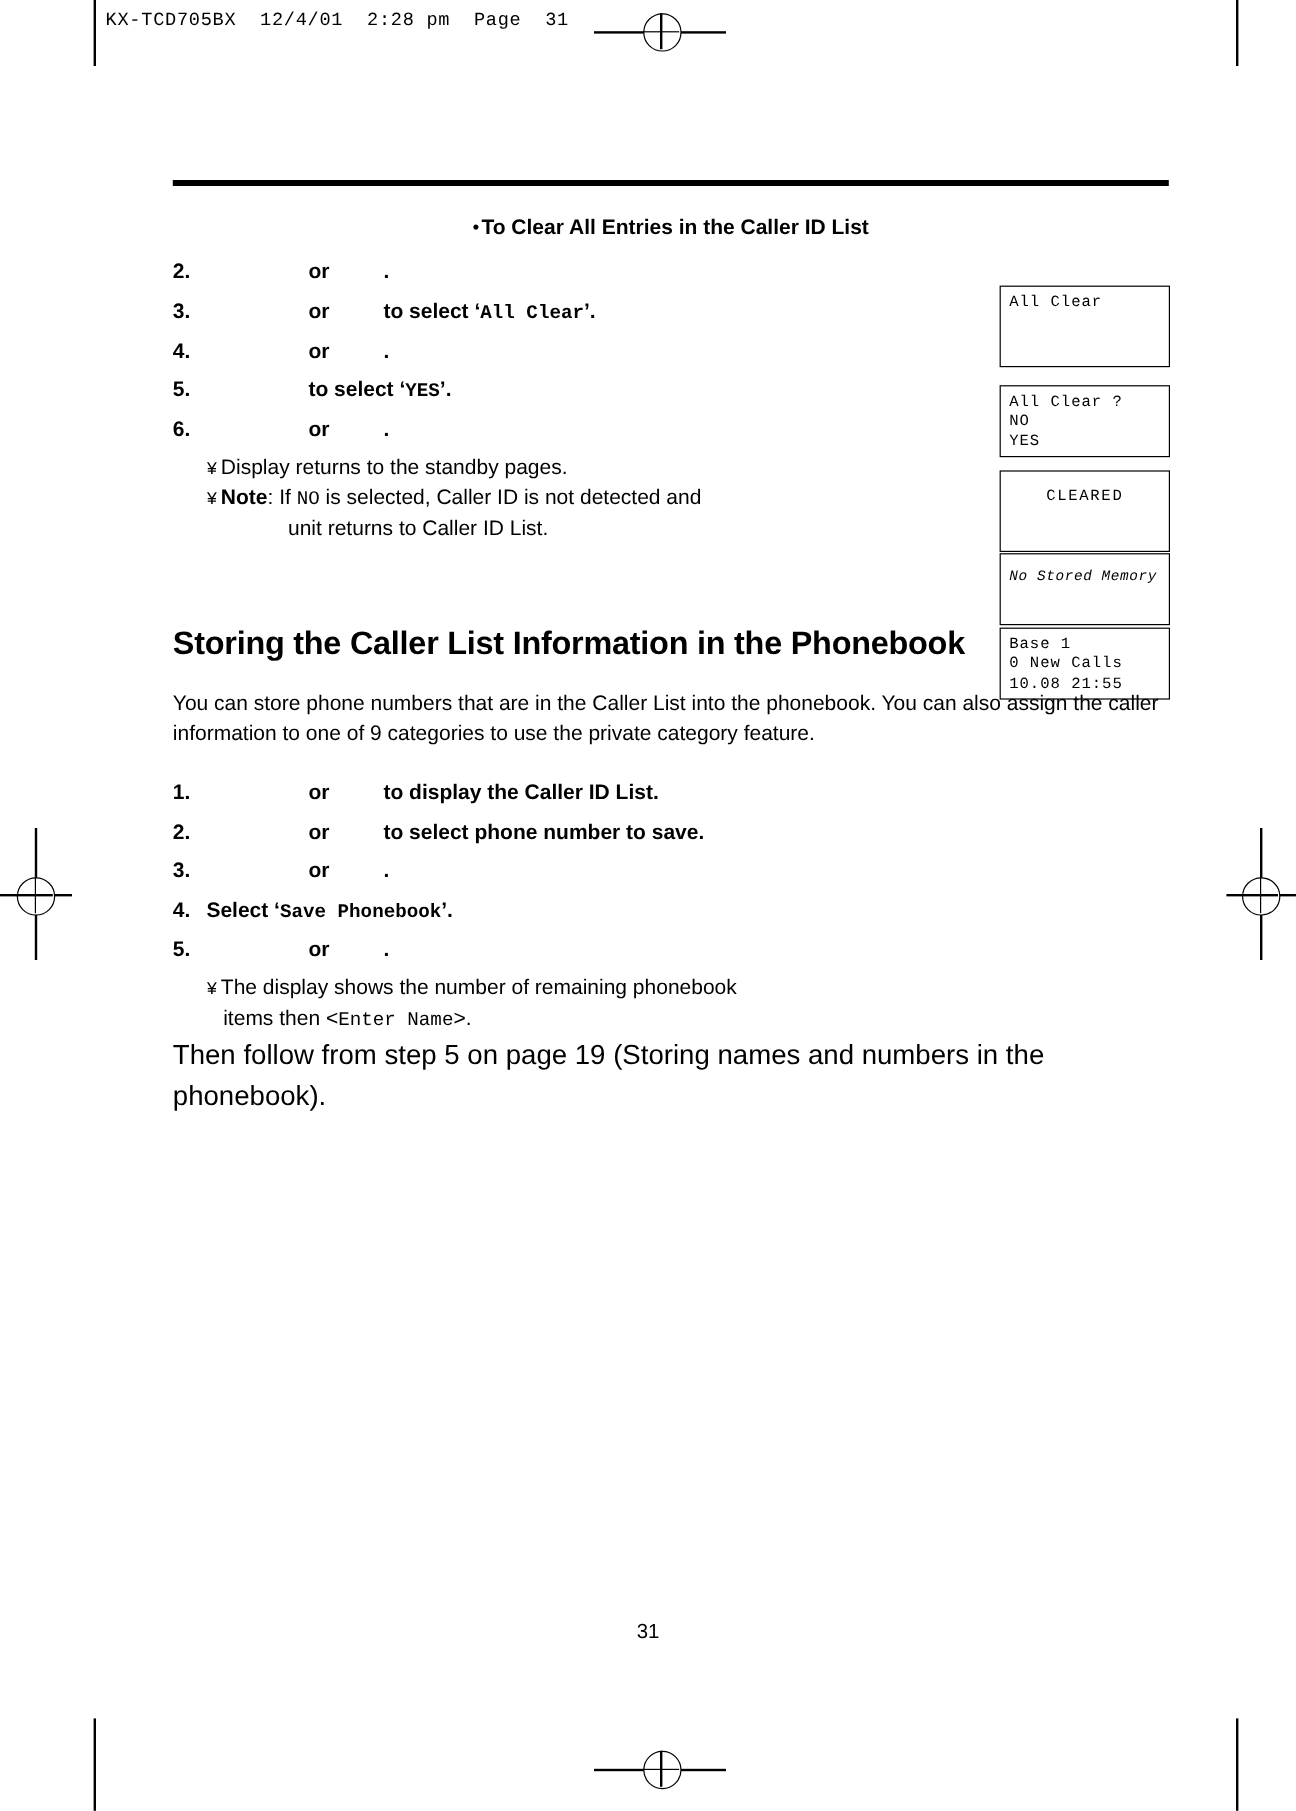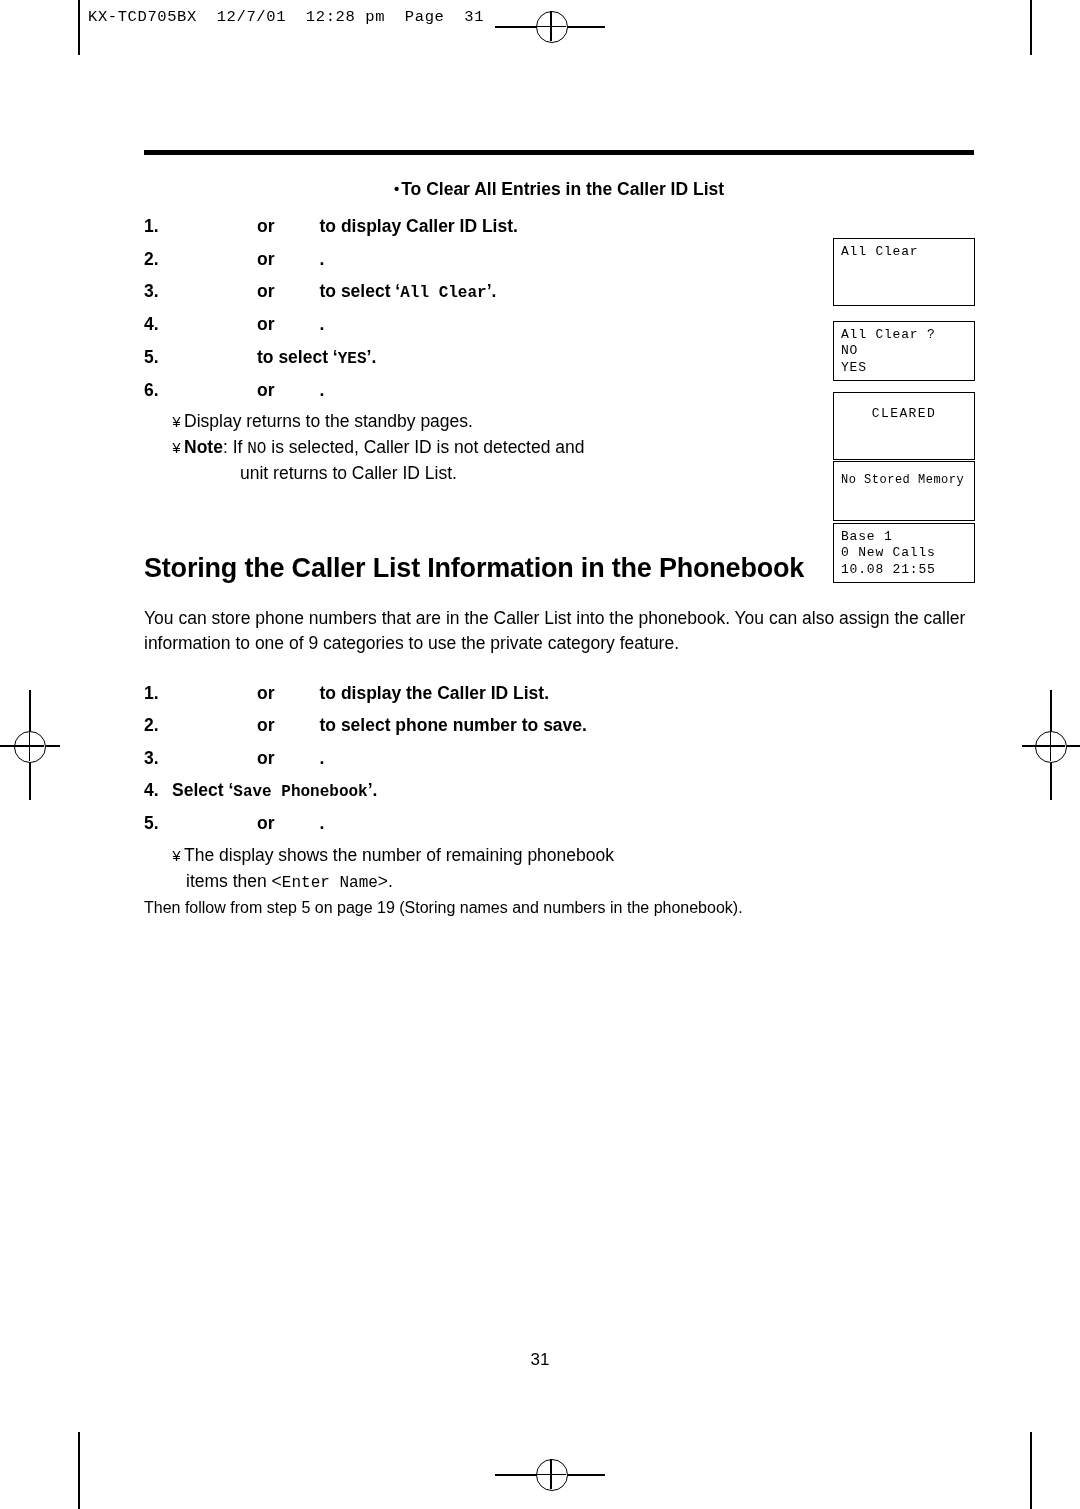--- a/index.html
+++ b/index.html
@@ -138,21 +138,21 @@
     text-align: left;
     margin: 68px 0 22px 0;
     letter-spacing: -0.2px;
   }
   .para {
     font-size: 17.5px;
     line-height: 1.45;
     margin-bottom: 28px;
   }
   .closing {
-    font-size: 16px;
+    font-size: 23px;
     line-height: 1.45;
   }
   .bold-step {
     font-size: 17.5px;
     font-weight: bold;
     margin-bottom: 15px;
     white-space: nowrap;
   }
 
   .page-number {
@@ -185,49 +185,46 @@
 
 <div class="crop-line" style="left:536px; top:25.5px; width:30px; height:1.5px;"></div>
 <div class="crop-line" style="left:550px; top:11px; width:1.5px; height:30px;"></div>
 <div class="crop-line" style="left:536px; top:1473.5px; width:30px; height:1.5px;"></div>
 <div class="crop-line" style="left:550px; top:1459px; width:1.5px; height:30px;"></div>
 <div class="crop-line" style="left:14px; top:745px; width:30px; height:1.5px;"></div>
 <div class="crop-line" style="left:28.5px; top:731px; width:1.5px; height:30px;"></div>
 <div class="crop-line" style="left:1035px; top:745px; width:30px; height:1.5px;"></div>
 <div class="crop-line" style="left:1049.5px; top:731px; width:1.5px; height:30px;"></div>
 
-<div class="header-text">KX-TCD705BX  12/7/01  12:28 pm  Page  31</div>
+<div class="header-text">KX-TCD705BX  12/4/01  2:28 pm  Page  31</div>
 
 <div class="lcd" style="left:833px; top:238px; width:142px; height:68px;"><span>All Clear</span></div>
 
 <div class="lcd" style="left:833px; top:321px; width:142px; height:60px;"><span>All Clear ?
 NO
 YES</span></div>
 
 <div class="lcd" style="left:833px; top:392px; width:142px; height:68px; text-align:center; letter-spacing:1.4px; padding-top:13px;"><span>CLEARED</span></div>
 
-<div class="lcd" style="left:833px; top:461px; width:142px; height:60px; padding-top:11px; font-size:12px; letter-spacing:0.5px;"><span>No Stored Memory</span></div>
+<div class="lcd" style="left:833px; top:461px; width:142px; height:60px; padding-top:11px; font-size:12px; letter-spacing:0.5px;font-style:italic;"><span>No Stored Memory</span></div>
 
 <div class="lcd" style="left:833px; top:523px; width:142px; height:60px;"><span>Base 1
 0 New Calls
 10.08 21:55</span></div>
 
 <div class="content">
 
   <div class="rule"></div>
 
   <div class="bullet-head">
     <span class="dot">•</span><span>To Clear All Entries in the Caller ID List</span>
   </div>
 
   <ol class="steps">
     <li class="step">
-      <span class="num">1.</span><span class="gap-key"></span><span>or</span><span class="gap-key2"></span><span>to display Caller ID List.</span>
-    </li>
-    <li class="step">
       <span class="num">2.</span><span class="gap-key"></span><span>or</span><span class="gap-key2"></span><span>.</span>
     </li>
     <li class="step">
       <span class="num">3.</span><span class="gap-key"></span><span>or</span><span class="gap-key2"></span><span>to select ‘</span><span class="monob">All Clear</span><span>’.</span>
     </li>
     <li class="step">
       <span class="num">4.</span><span class="gap-key"></span><span>or</span><span class="gap-key2"></span><span>.</span>
     </li>
     <li class="step">
       <span class="num">5.</span><span class="gap-key"></span><span></span><span>to select ‘</span><span class="monob">YES</span><span>’.</span>

